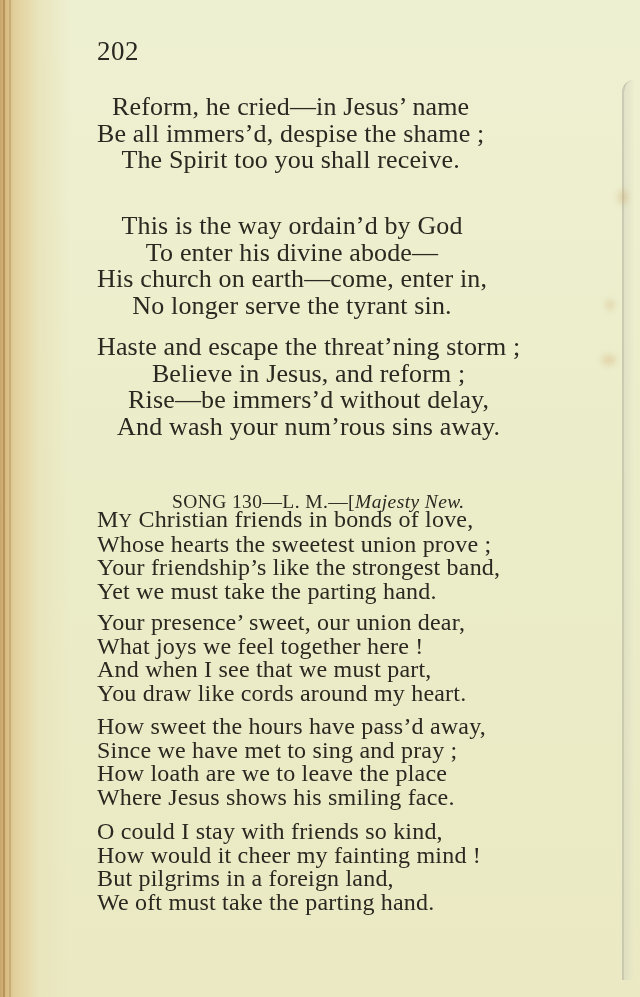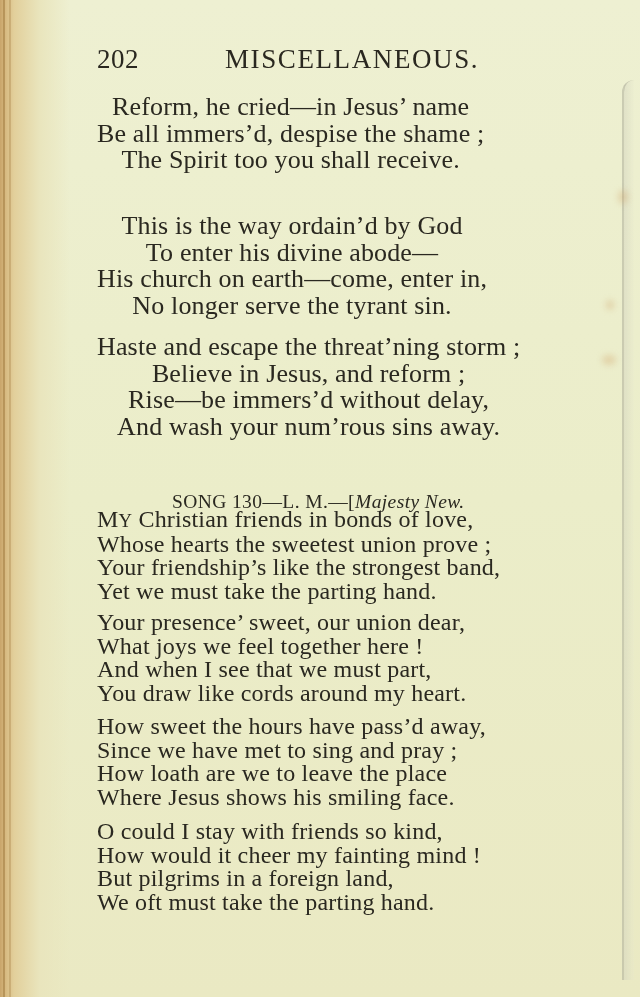--- a/index.html
+++ b/index.html
@@ -44,21 +44,20 @@
       border-radius: 50%;
       background: rgba(205,160,100,0.35);
       filter: blur(3px);
     }
     .header {
       position: absolute;
       top: 36px;
       left: 97px;
       width: 395px;
       height: 34px;
-      margin-top: 8px;
     }
     .page-number {
       position: absolute;
       left: 0; top: 0;
       font-size: 27px;
       letter-spacing: 0.5px;
       color: #2a2820;
     }
     .running-head {
       position: absolute;
@@ -106,21 +105,20 @@
 <div class="page">
   <div class="spine-line" style="left:3px;"></div>
   <div class="spine-line" style="left:9px; opacity:0.6;"></div>
   <div class="right-edge"></div>
   <div class="stain" style="left:618px; top:190px; width:10px; height:14px;"></div>
   <div class="stain" style="left:606px; top:300px; width:8px; height:10px;"></div>
   <div class="stain" style="left:602px; top:355px; width:14px; height:10px;"></div>
 
   <div class="header">
     <span class="page-number">202</span>
-    <span class="running-head">MISCELLANEOUS.</span>
   </div>
 
   <div class="stanza large" style="top:94px;">
     <div class="line">Reform, he cried—in Jesus’ name</div>
     <div class="line">Be all immers’d, despise the shame ;</div>
     <div class="line">The Spirit too you shall receive.</div>
   </div>
 
   <div class="stanza large" style="top:213px;">
     <div class="line">This is the way ordain’d by God</div>

